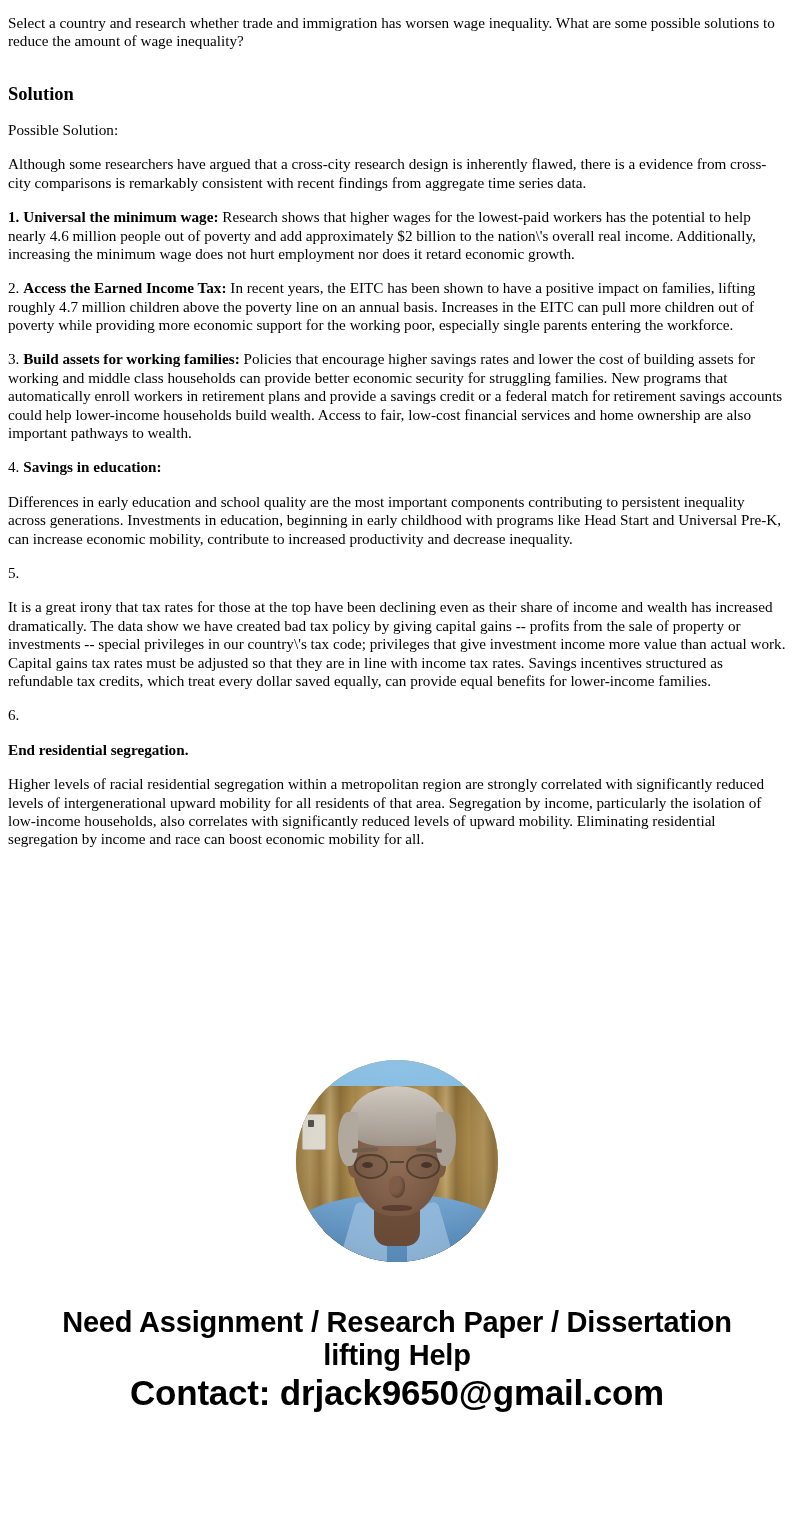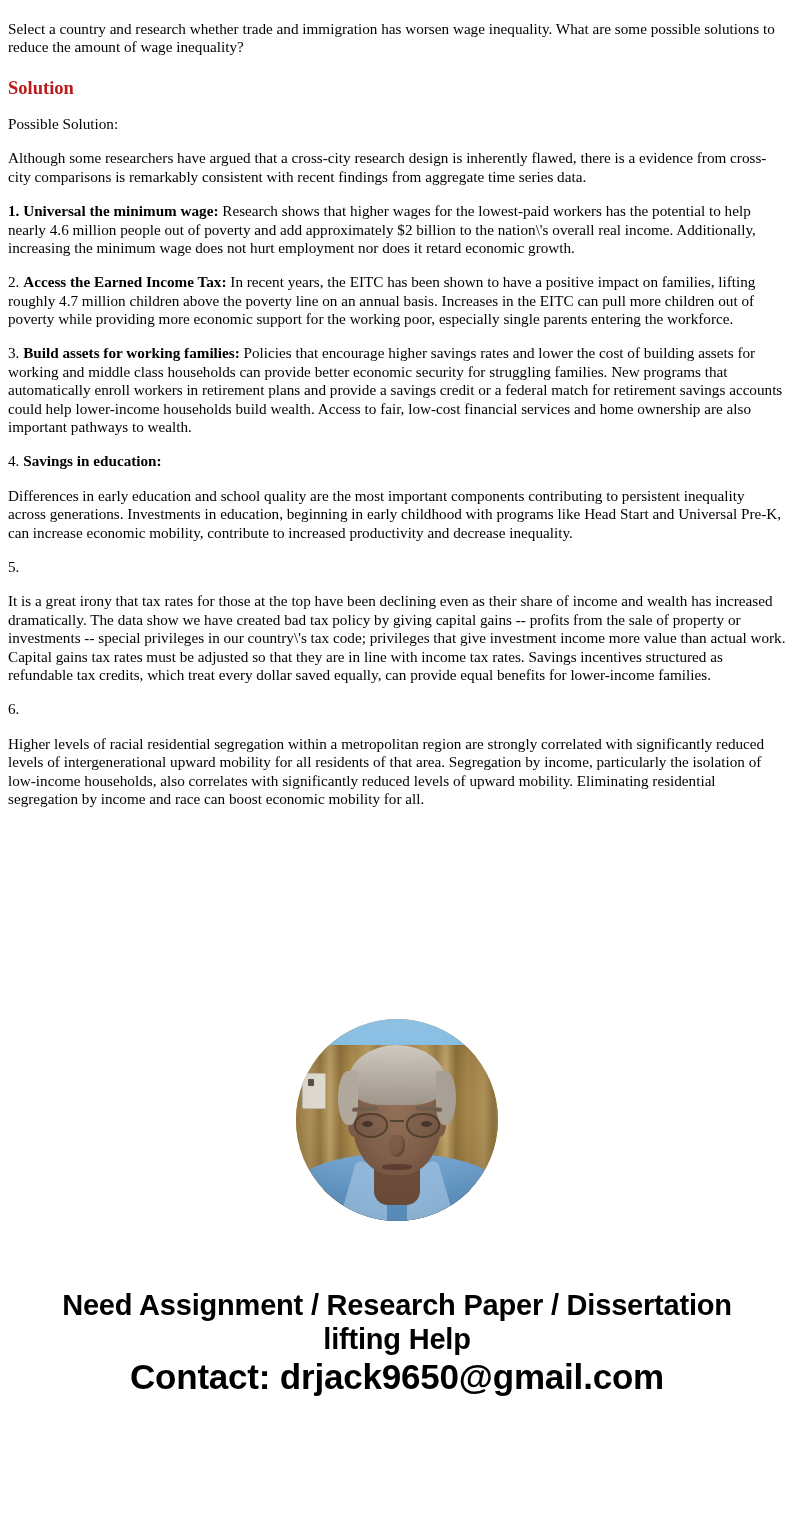--- a/index.html
+++ b/index.html
@@ -23,33 +23,33 @@
     box-sizing: border-box;
     padding: 0;
     background: #ffffff;
   }
 
   .doc-body {
     padding: 8px 8px 0 8px;
   }
 
   p.para {
-    margin: 12px 0 16px 0;
+    margin: 6px 0 16px 0;
     font-size: 15.2px;
     line-height: 1.21;
     text-align: left;
     color: #000;
   }
 
   h3.section-heading {
-    margin: 20px 0 16px 0;
+    margin: 32px 0 16px 0;
     font-size: 18.5px;
     font-weight: bold;
     line-height: 1.2;
-    color: #b91c1c;
+    color: #000000;
     font-family: "Liberation Serif", "DejaVu Serif", serif;
   }
 
   p.para b,
   p.para strong {
     font-weight: bold;
   }
 
   .num-plain {
     font-weight: normal;
@@ -282,21 +282,21 @@
   .av-shade {
     position: absolute;
     inset: 0;
     border-radius: 50%;
     background: radial-gradient(circle at 50% 45%, rgba(255,255,255,0.05) 0%, rgba(0,0,0,0.0) 55%, rgba(0,0,0,0.10) 100%);
     pointer-events: none;
   }
 
   
   .footer-cta {
-    margin-top: 68px;
+    margin-top: 44px;
     text-align: center;
     font-family: "Liberation Sans", "DejaVu Sans", sans-serif;
     font-weight: bold;
     color: #000000;
     line-height: 1.16;
     padding: 0 14px 18px 14px;
   }
   .footer-cta .cta-line {
     font-size: 29px;
     letter-spacing: -0.2px;
@@ -348,20 +348,23 @@
 
     <p class="para">Differences in early education and school quality are the most important components contributing to persistent inequality across generations. Investments in education, beginning in early childhood with programs like Head Start and Universal Pre-K, can increase economic mobility, contribute to increased productivity and decrease inequality.</p>
 
     <p class="para">5.</p>
 
 
     <p class="para">It is a great irony that tax rates for those at the top have been declining even as their share of income and wealth has increased dramatically. The data show we have created bad tax policy by giving capital gains -- profits from the sale of property or investments -- special privileges in our country\'s tax code; privileges that give investment income more value than actual work. Capital gains tax rates must be adjusted so that they are in line with income tax rates. Savings incentives structured as refundable tax credits, which treat every dollar saved equally, can provide equal benefits for lower-income families.</p>
 
     <p class="para">6.</p>
 
+    <p class="para">
+      <b>End residential segregation.</b>
+    </p>
 
     <p class="para">Higher levels of racial residential segregation within a metropolitan region are strongly correlated with significantly reduced levels of intergenerational upward mobility for all residents of that area. Segregation by income, particularly the isolation of low-income households, also correlates with significantly reduced levels of upward mobility. Eliminating residential segregation by income and race can boost economic mobility for all.</p>
 
   </div>
 
   <div class="spacer-zone"></div>
 
   <div class="photo-wrap">
     <div class="avatar">
       <div class="av-sky"></div>

